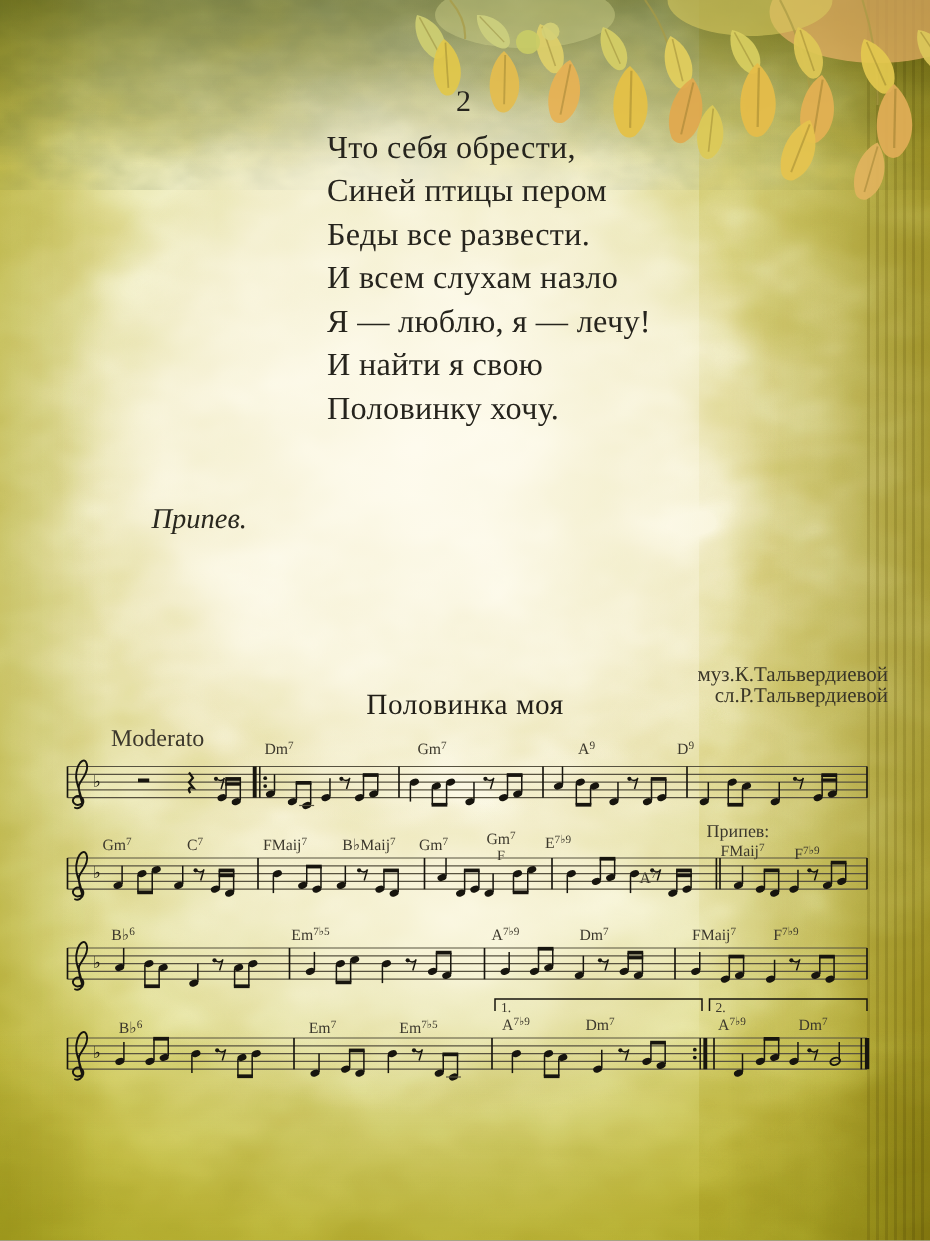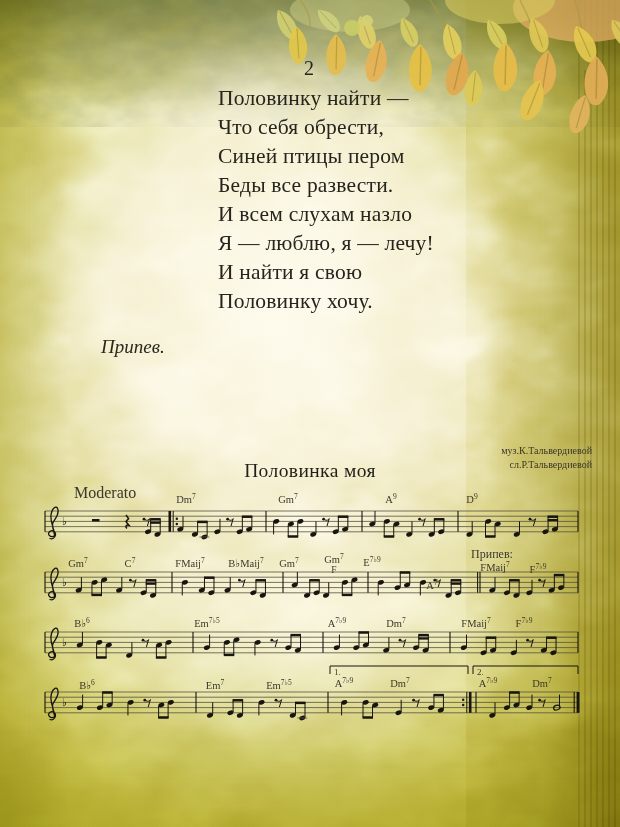--- a/index.html
+++ b/index.html
@@ -28,21 +28,21 @@
   svg.noise{position:absolute;inset:0;mix-blend-mode:multiply;}
   svg.leaves{position:absolute;left:0;top:0;}
   .pagenum{position:absolute;left:296px;top:57px;width:26px;text-align:center;
         font-size:20px;color:#26241d;}
   .lyrics{position:absolute;left:218px;top:84px;font-size:21.5px;line-height:29px;
         color:#26241d;letter-spacing:.2px;white-space:nowrap;}
   .chorus{position:absolute;left:101px;top:336px;font-style:italic;font-size:19px;color:#2a281f;}
   .title{position:absolute;left:170px;top:460px;width:280px;text-align:center;
         font-size:19.5px;color:#221f18;letter-spacing:.4px;}
   .credits{position:absolute;right:28px;top:444px;text-align:right;
-        font-size:10px;line-height:14px;color:#3a3627;font-family:"Liberation Serif","DejaVu Serif",serif;}
+        font-size:14px;line-height:14px;color:#3a3627;font-family:"Liberation Serif","DejaVu Serif",serif;}
   .tempo{position:absolute;left:74px;top:484px;font-size:16px;color:#3c382c;}
   #score-svg{position:absolute;left:40px;top:504px;}
   #chord-layer{position:absolute;inset:0;pointer-events:none;}
   .chord{position:absolute;transform:translateX(-50%);white-space:nowrap;text-align:center;
         font-size:10.5px;color:#3c382c;font-family:"Liberation Serif","DejaVu Sans",serif;line-height:10px;}
   .chord .cs{font-size:7.5px;vertical-align:3.5px;}
   .chord .cb{font-size:9.5px;margin-top:0px;}
   .score-text{position:absolute;transform:translateX(-50%);font-size:12px;color:#3c382c;white-space:nowrap;
         font-family:"Liberation Serif","DejaVu Serif",serif;}
 </style>
@@ -160,21 +160,20 @@
         <path d="M0 0 C7 -11 22 -15 31 -8 C33 -6 33 -3 31 -1 C22 7 7 6 0 0 Z" fill="#e2b45e"></path>
         <path d="M2 -1 L28 -5" stroke="rgba(120,100,30,.35)" stroke-width="1" fill="none"></path>
       </g>
       <circle cx="352" cy="28" r="8" fill="#c9cc66" opacity="0.9"></circle>
       <circle cx="367" cy="21" r="6" fill="#d4d077" opacity="0.9"></circle>
     </svg>
 
   <div class="pagenum">2</div>
 
   <div class="lyrics">
-    <div>Половинку найти —</div>
     <div>Что себя обрести,</div>
     <div>Синей птицы пером</div>
     <div>Беды все развести.</div>
     <div>И всем слухам назло</div>
     <div>Я — люблю, я — лечу!</div>
     <div>И найти я свою</div>
     <div>Половинку хочу.</div>
   </div>
 
   <div class="chorus">Припев.</div>
@@ -565,21 +564,21 @@
       <line x1="491.97999999999996" y1="202.79999999999998" x2="491.97999999999996" y2="190.6" stroke="#17150e" stroke-width="1"></line>
       <circle cx="499.6" cy="196.2" r="1.4" fill="#17150e"></circle>
       <path d="M 500.6 196.8 C 502.6 197.8 504.6 197.2 505.20000000000005 195.6 L 503 203" stroke="#17150e" stroke-width="1" fill="none"></path>
       <ellipse cx="516.8" cy="203.6" rx="3.3" ry="2.3" transform="rotate(-20 516.8 203.6)" fill="none" stroke="#17150e" stroke-width="1.3"></ellipse>
       <line x1="519.5" y1="202.79999999999998" x2="519.5" y2="190.6" stroke="#17150e" stroke-width="1"></line>
     </svg>
   <div id="chord-layer">
       <div class="chord" style="left: 186px; top: 492px;"><span class="cm">Dm</span><span class="cs">7</span></div>
       <div class="chord" style="left: 288px; top: 492px;"><span class="cm">Gm</span><span class="cs">7</span></div>
       <div class="chord" style="left: 391px; top: 492px;"><span class="cm">A</span><span class="cs">9</span></div>
-      <div class="chord" style="left: 472px; top: 492px;"><span class="cm">D</span><span class="cs">9</span></div>
+      <div class="chord" style="left: 457px; top: 492px;"><span class="cm">D</span><span class="cs">9</span></div>
       <div class="chord" style="left: 78px; top: 556px;"><span class="cm">Gm</span><span class="cs">7</span></div>
       <div class="chord" style="left: 130px; top: 556px;"><span class="cm">C</span><span class="cs">7</span></div>
       <div class="chord" style="left: 190px; top: 556px;"><span class="cm">FMaij</span><span class="cs">7</span></div>
       <div class="chord" style="left: 246px; top: 556px;"><span class="cm">B♭Maij</span><span class="cs">7</span></div>
       <div class="chord" style="left: 289px; top: 556px;"><span class="cm">Gm</span><span class="cs">7</span></div>
       <div class="chord" style="left: 334px; top: 552px;"><span class="cm">Gm</span><span class="cs">7</span><div class="cb">F</div></div>
       <div class="chord" style="left: 372px; top: 555px; text-align: right;"><span class="cm">E</span><span class="cs">7♭9</span></div>
       <div class="chord" style="left: 432px; top: 556px; margin-top: 22px;"><span class="cm">A</span><span class="cs">7</span></div>
       <div class="chord" style="left: 495px; top: 560px;"><span class="cm">FMaij</span><span class="cs">7</span></div>
       <div class="chord" style="left: 538px; top: 562px;"><span class="cm">F</span><span class="cs">7♭9</span></div>

